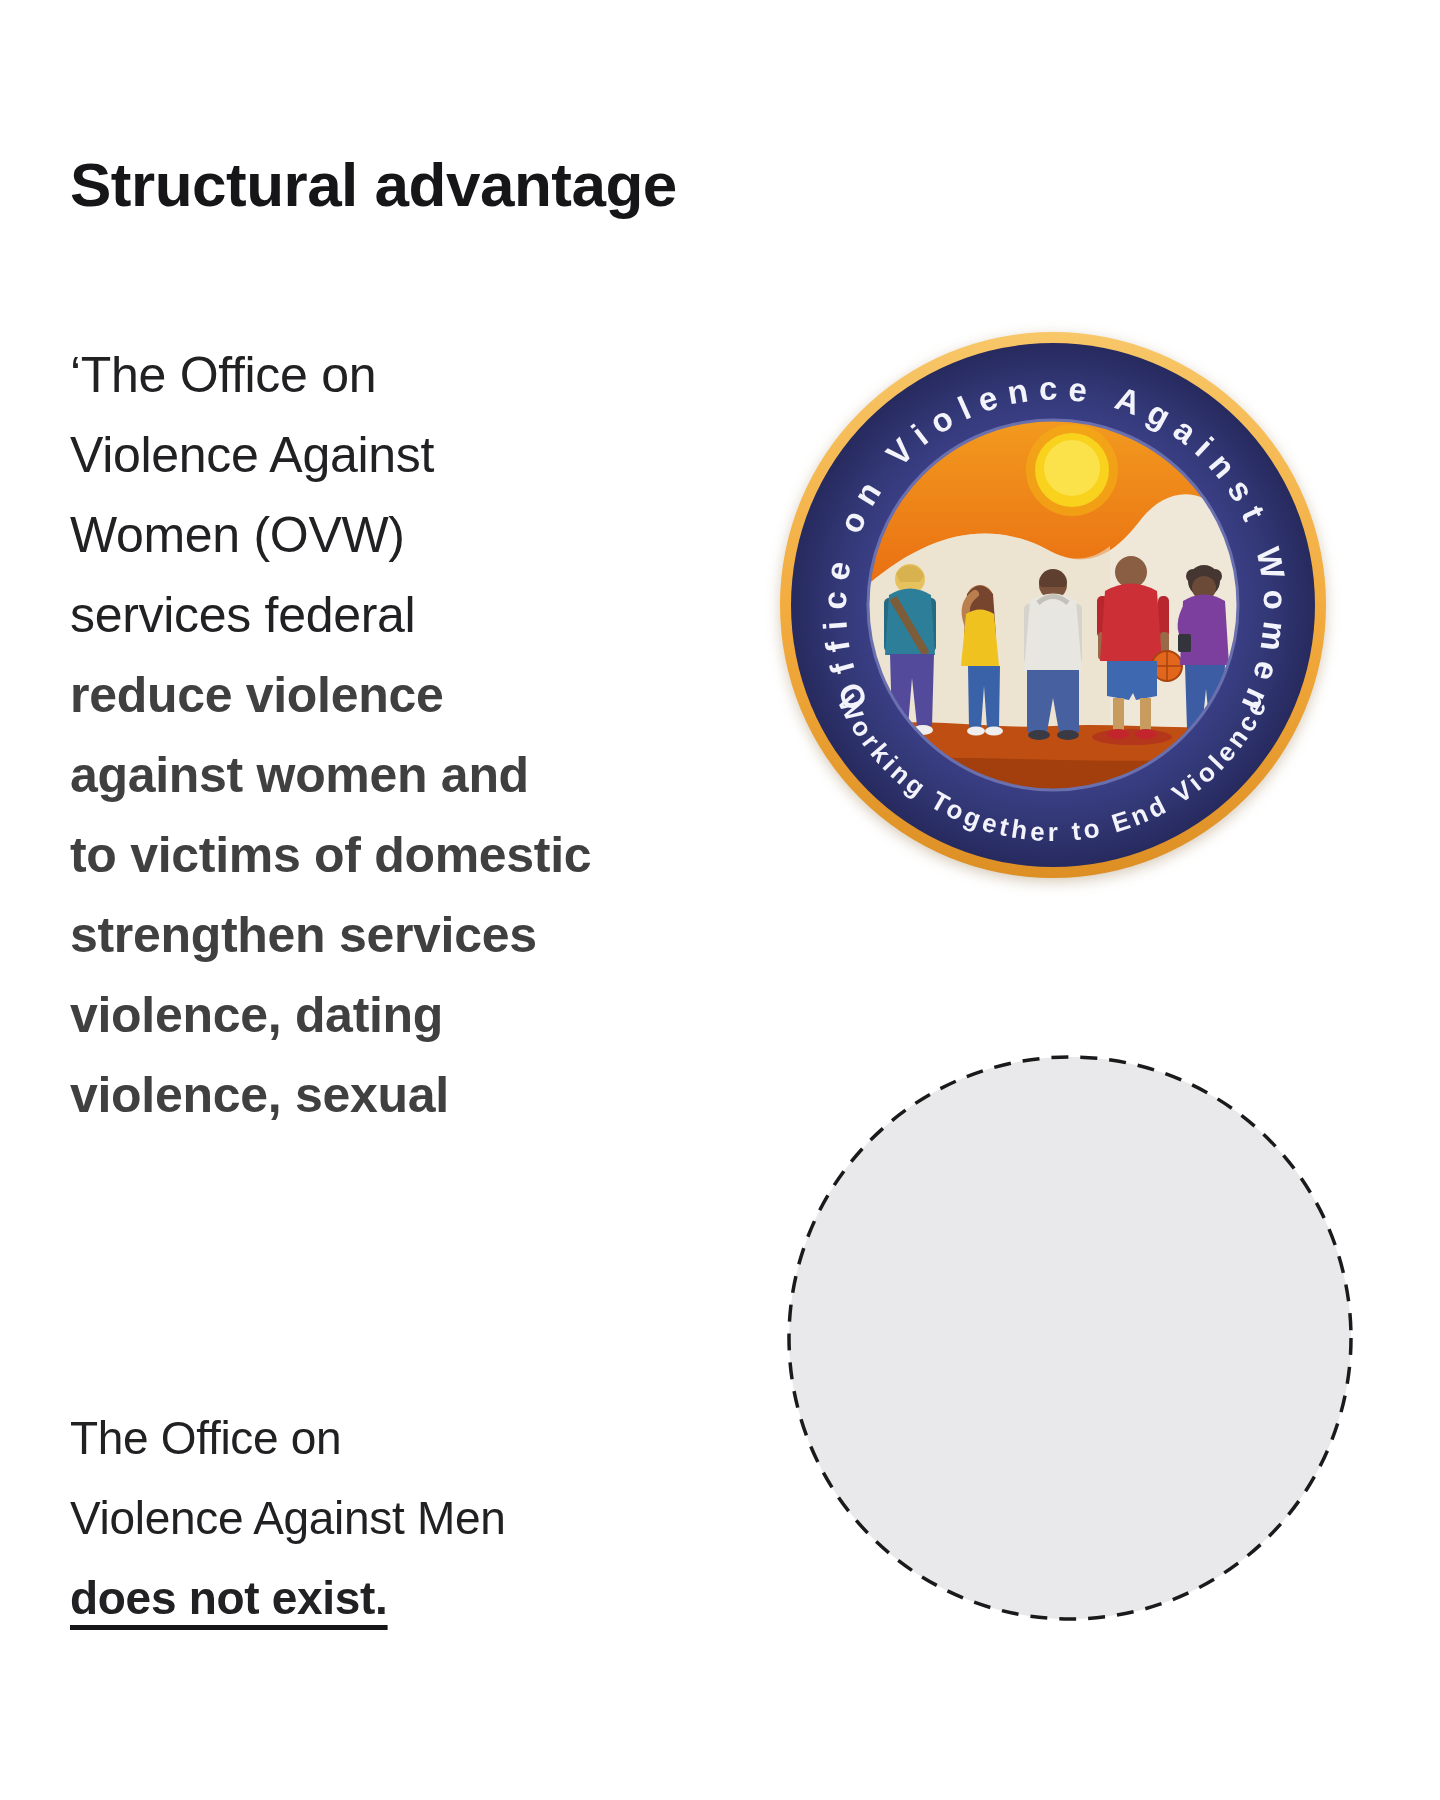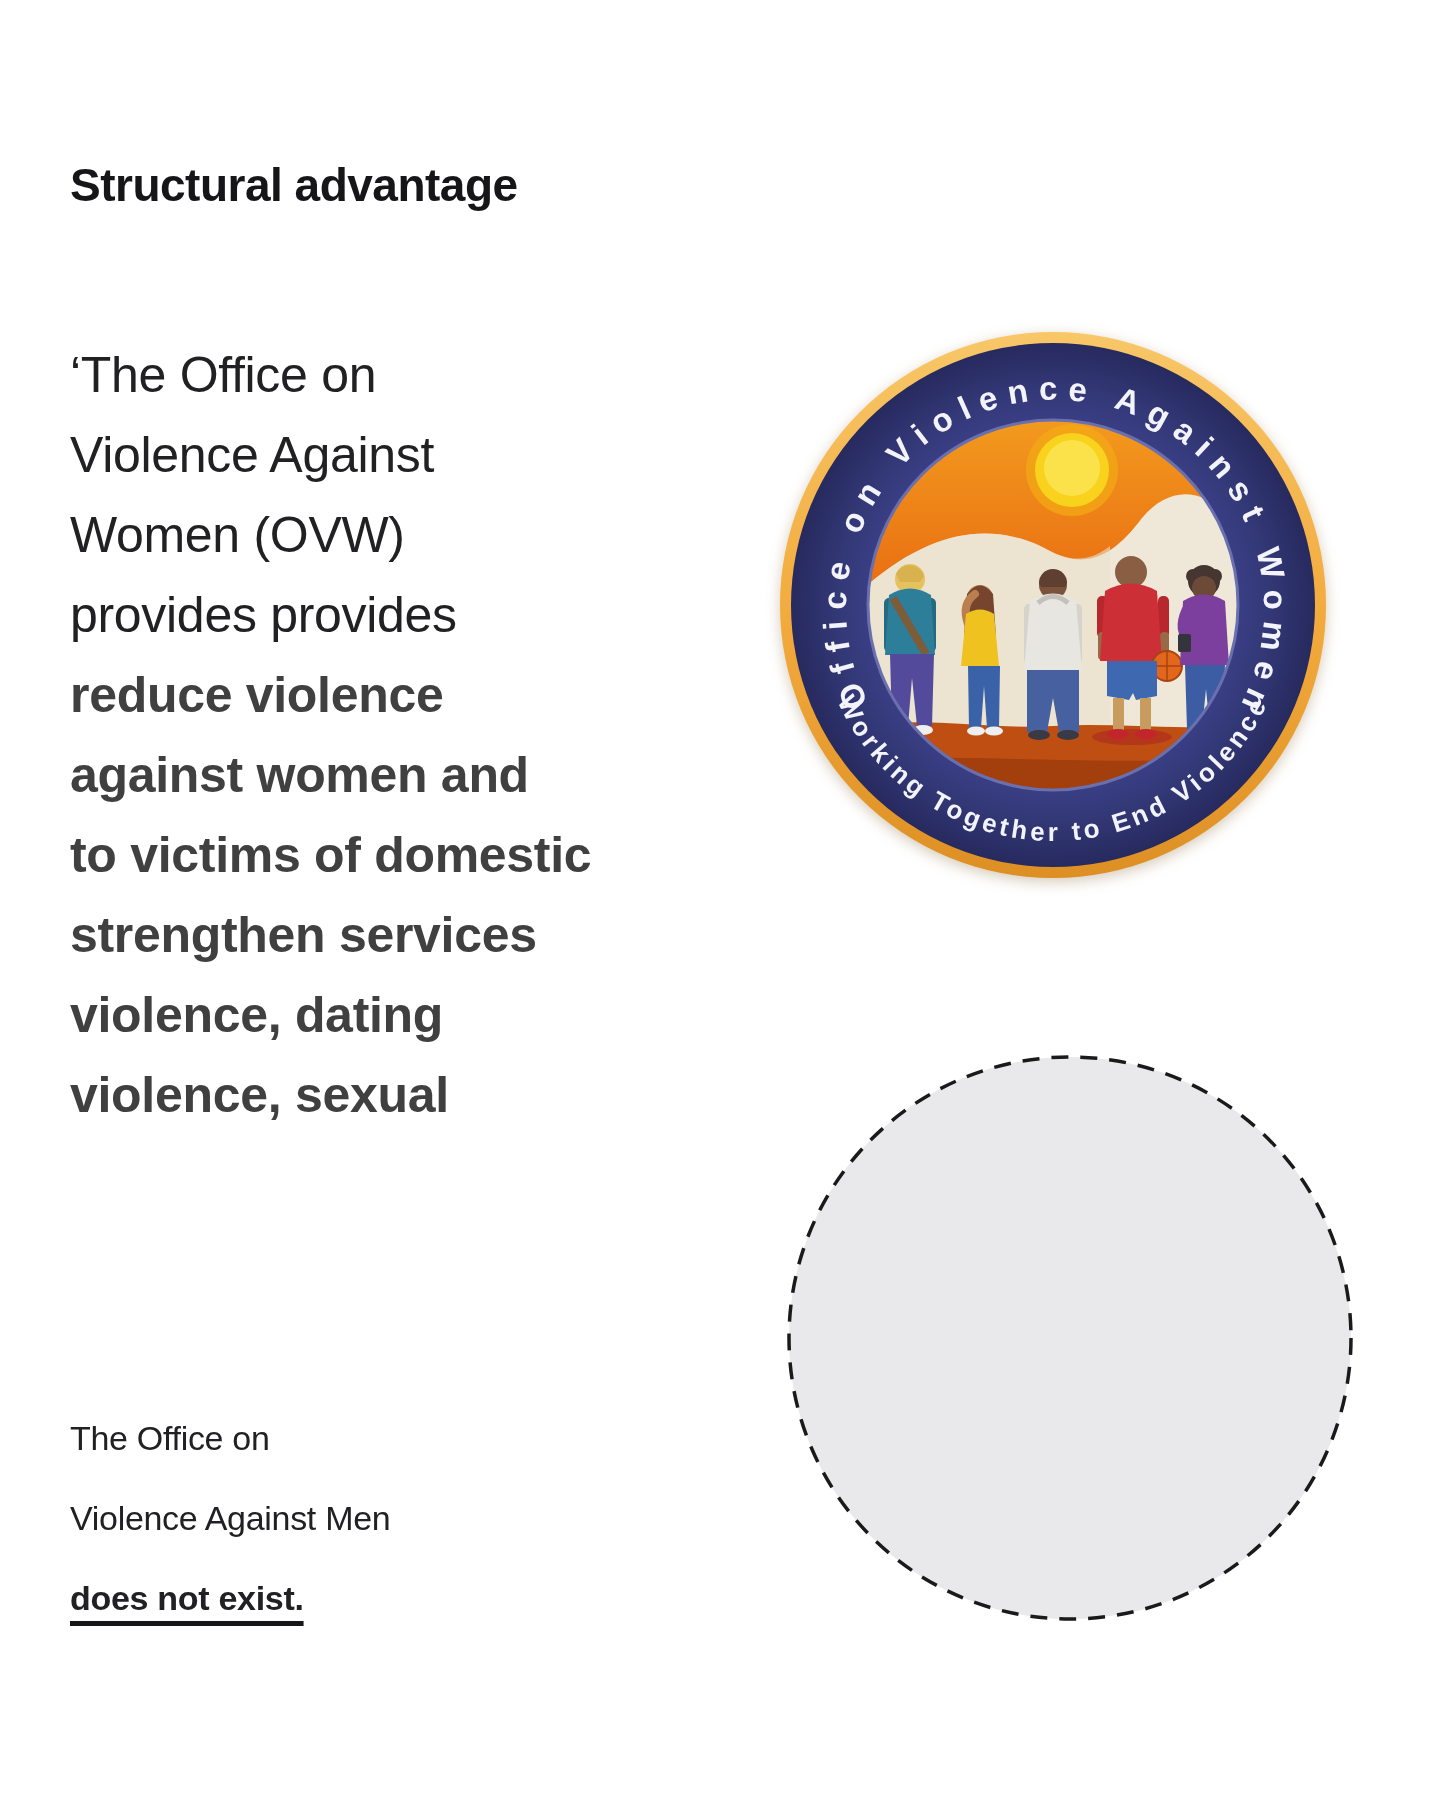--- a/index.html
+++ b/index.html
@@ -1,24 +1,24 @@
 <!DOCTYPE html>
 <html><head>
 <meta charset="utf-8">
 <style>
   html,body{margin:0;padding:0;background:#ffffff;}
   .page{position:relative;width:1440px;height:1800px;background:#ffffff;overflow:hidden;
         font-family:"Liberation Sans", sans-serif;-webkit-font-smoothing:antialiased;}
-  .heading{position:absolute;left:70px;top:148px;font-size:46px;line-height:74px;
+  .heading{position:absolute;left:70px;top:148px;font-size:62px;line-height:74px;
            font-weight:700;color:#161618;letter-spacing:-0.5px;}
   .quote{position:absolute;left:70px;top:335px;font-size:50px;line-height:80px;
          color:#212124;letter-spacing:-0.3px;}
   .quote .ln{white-space:nowrap;}
   .quote .blue{color:#404040;font-weight:700;}
-  .statement{position:absolute;left:70px;top:1398px;font-size:34px;line-height:80px;
+  .statement{position:absolute;left:70px;top:1398px;font-size:46px;line-height:80px;
              color:#212124;letter-spacing:-0.3px;}
   .statement .ln{white-space:nowrap;}
   .statement .emph{font-weight:700;text-decoration:underline;
                    text-decoration-thickness:5px;text-underline-offset:11px;
                    text-decoration-color:#161618;}
   .seal{position:absolute;left:780px;top:332px;width:546px;height:546px;
         filter:drop-shadow(0 4px 7px rgba(120,80,20,0.30));}
   .placeholder{position:absolute;left:785px;top:1053px;width:570px;height:570px;}
   svg text{font-family:"Liberation Sans", sans-serif;}
 </style>
@@ -26,21 +26,21 @@
 <body>
 
 <div class="page">
 
   <div class="heading">Structural advantage</div>
 
   <div class="quote">
     <div class="ln">‘The Office on</div>
     <div class="ln">Violence Against</div>
     <div class="ln">Women (OVW)</div>
-    <div class="ln">provides provides</div>
+    <div class="ln">services federal</div>
     <div class="ln blue">reduce violence</div>
     <div class="ln blue">against women and</div>
     <div class="ln blue">to victims of domestic</div>
     <div class="ln blue">strengthen services</div>
     <div class="ln blue">violence, dating</div>
     <div class="ln blue">violence, sexual</div>
   </div>
 
   <svg class="seal" viewBox="0 0 546 546">
     <defs>

